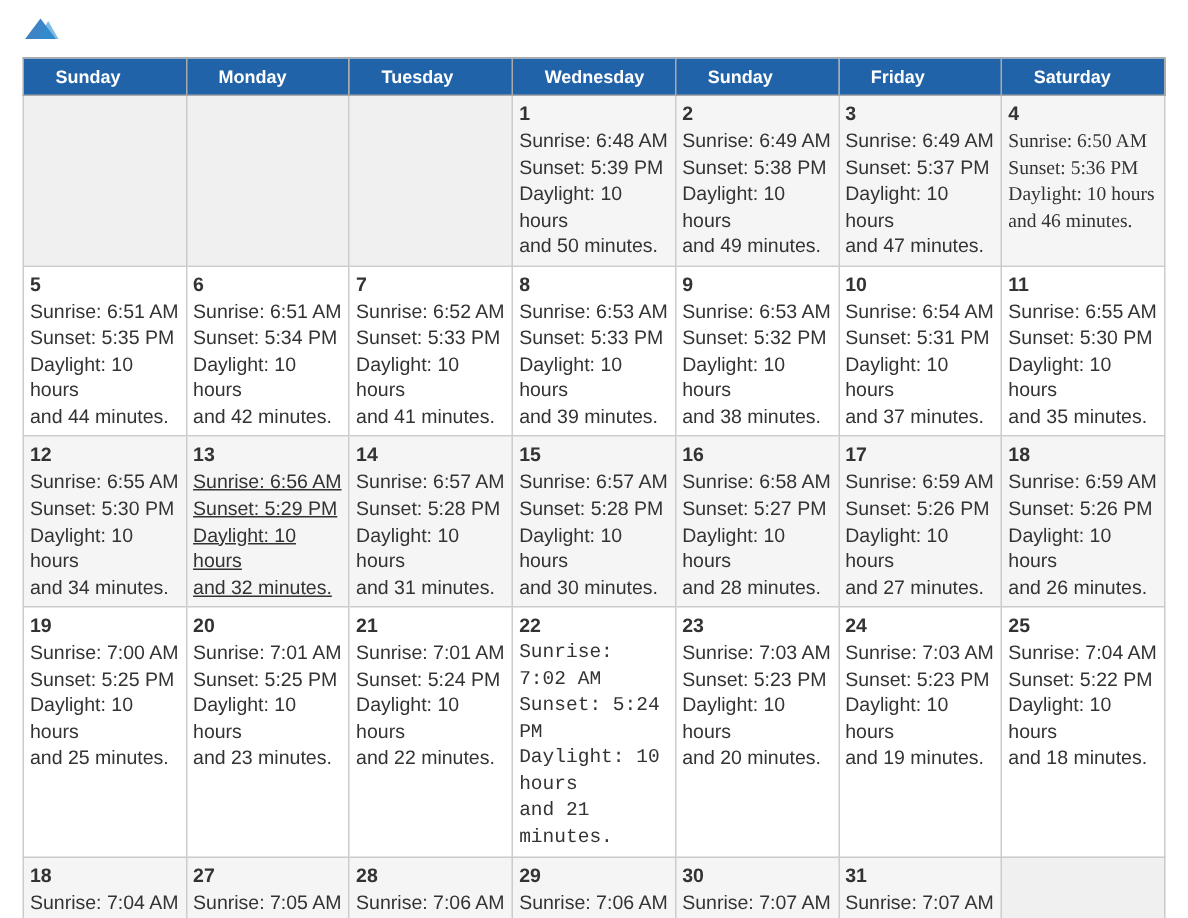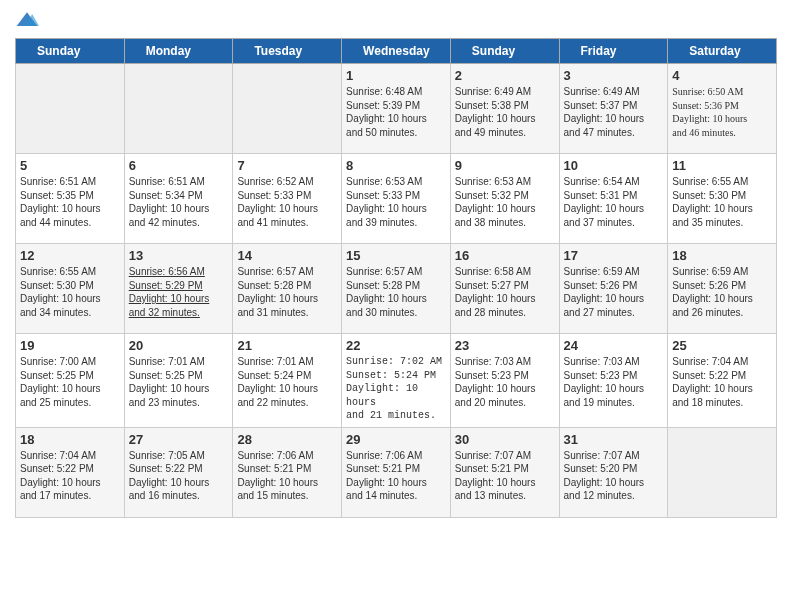--- a/index.html
+++ b/index.html
@@ -74,21 +74,21 @@
       background: #f5f5f5;
     }
     .day-num {
       font-size: 13px;
       font-weight: bold;
       color: #333;
       display: block;
       margin-bottom: 2px;
     }
     .day-info {
-      font-size: 10px;
+      font-size: 13px;
       color: #333;
       line-height: 1.35;
     }
     .empty-cell {
       background: #f0f0f0 !important;
     }
   </style>
 </head>
 <body>
 

